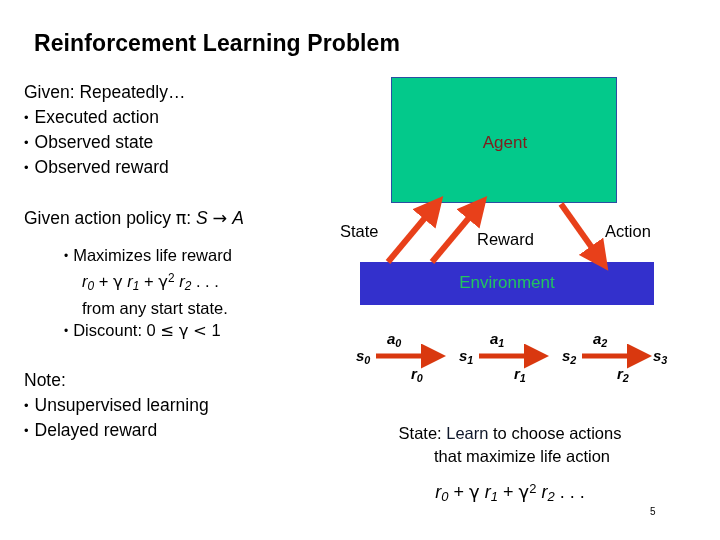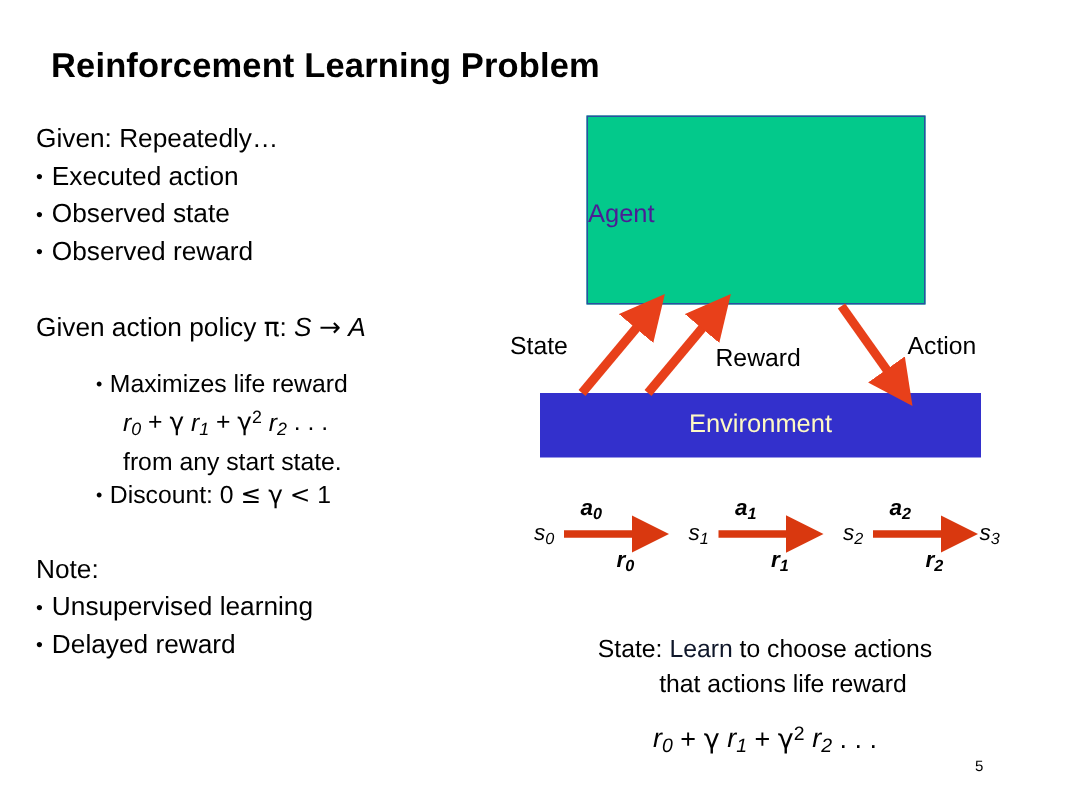--- a/index.html
+++ b/index.html
@@ -94,41 +94,42 @@
     height: 126px;
     background: #03C98B;
     border: 1px solid #2b4ea2;
     box-sizing: border-box;
   }
   .agent-label {
     position: absolute;
     left: 0;
     top: 55px;
     width: 226px;
+    text-align: center;
     font-size: 17px;
-    color: #4c1d95;
+    color: #7f1d1d;
   }
 
   
   .env-box {
     position: absolute;
     left: 360px;
     top: 262px;
     width: 294px;
     height: 43px;
     background: #3330CC;
   }
   .env-label {
     position: absolute;
     left: 0;
     top: 11px;
     width: 294px;
     text-align: center;
     font-size: 17px;
-    color: #fef9c3;
+    color: #22c55e;
   }
 
   
   .arrows-svg {
     position: absolute;
     left: 0; top: 0;
     width: 720px; height: 540px;
     pointer-events: none;
   }
 
@@ -138,21 +139,21 @@
     font-size: 16.5px;
     white-space: nowrap;
   }
   .lbl-state  { left: 340px; top: 222px; }
   .lbl-reward { left: 477px; top: 230px; }
   .lbl-action { left: 605px; top: 222px; }
 
   
   .seq { position: absolute; left: 350px; top: 333px; width: 330px; height: 55px; }
   .seq-item { position: absolute; font-size: 15px; }
-  .seq-s  { font-style: italic; font-weight: normal; }
+  .seq-s  { font-style: italic; font-weight: bold; }
   .seq-a  { font-style: italic; font-weight: bold; }
   .seq-r  { font-style: italic; font-weight: bold; }
 
   
   .goal {
     position: absolute;
     left: 360px;
     top: 422px;
     width: 300px;
     font-size: 16.5px;
@@ -285,21 +286,21 @@
     <span class="seq-item seq-a" style="left:140px;top:-3px;"><span>a</span><span class="sub">1</span></span>
     <span class="seq-item seq-a" style="left:243px;top:-3px;"><span>a</span><span class="sub">2</span></span>
 
     <span class="seq-item seq-r" style="left:61px; top:32px;"><span>r</span><span class="sub">0</span></span>
     <span class="seq-item seq-r" style="left:164px;top:32px;"><span>r</span><span class="sub">1</span></span>
     <span class="seq-item seq-r" style="left:267px;top:32px;"><span>r</span><span class="sub">2</span></span>
   </div>
 
   <div class="goal">
     <div><span>State: </span><span class="hl-learn">Learn</span><span> to choose actions</span></div>
-    <div class="goal-line2">that actions life reward</div>
+    <div class="goal-line2">that maximize life action</div>
   </div>
 
   <div class="formula-bottom">
     <span class="var"><span>r</span><span class="sub">0</span></span>
     <span>+</span>
     <span class="sym">γ</span><span class="var"> <span>r</span><span class="sub">1</span></span>
     <span>+</span>
     <span class="sym">γ</span><span class="sup">2</span><span class="var"> <span>r</span><span class="sub">2</span></span>
     <span>. . .</span>
   </div>

